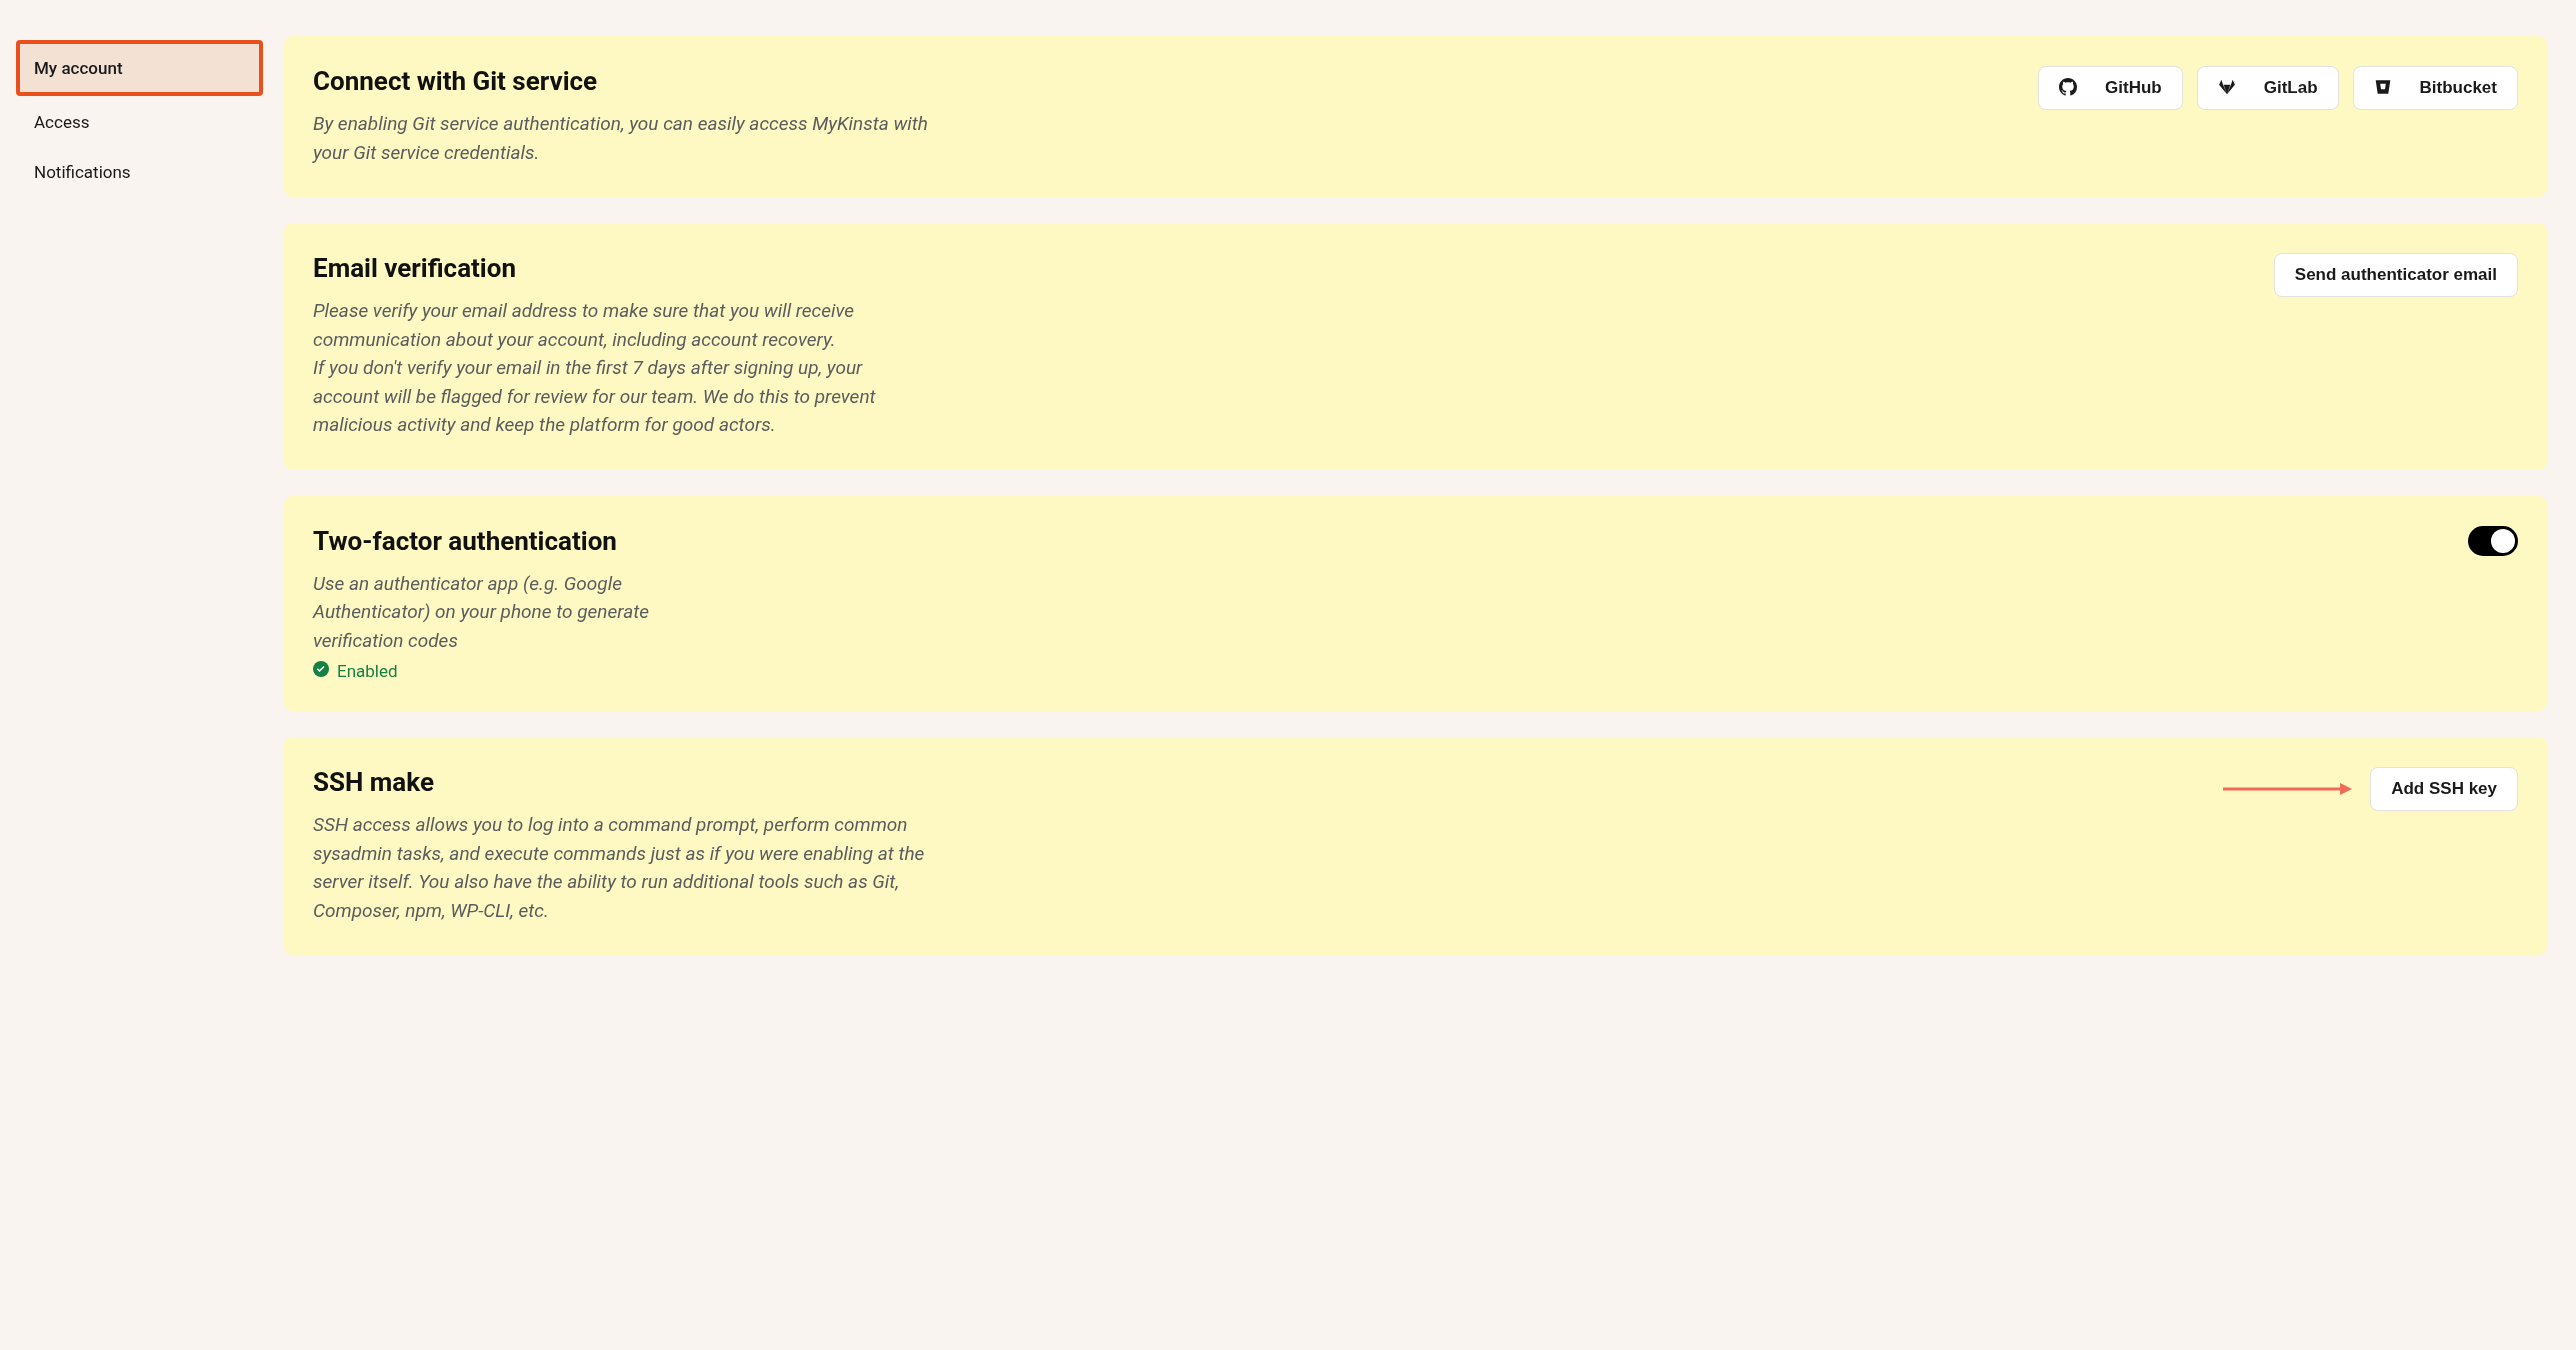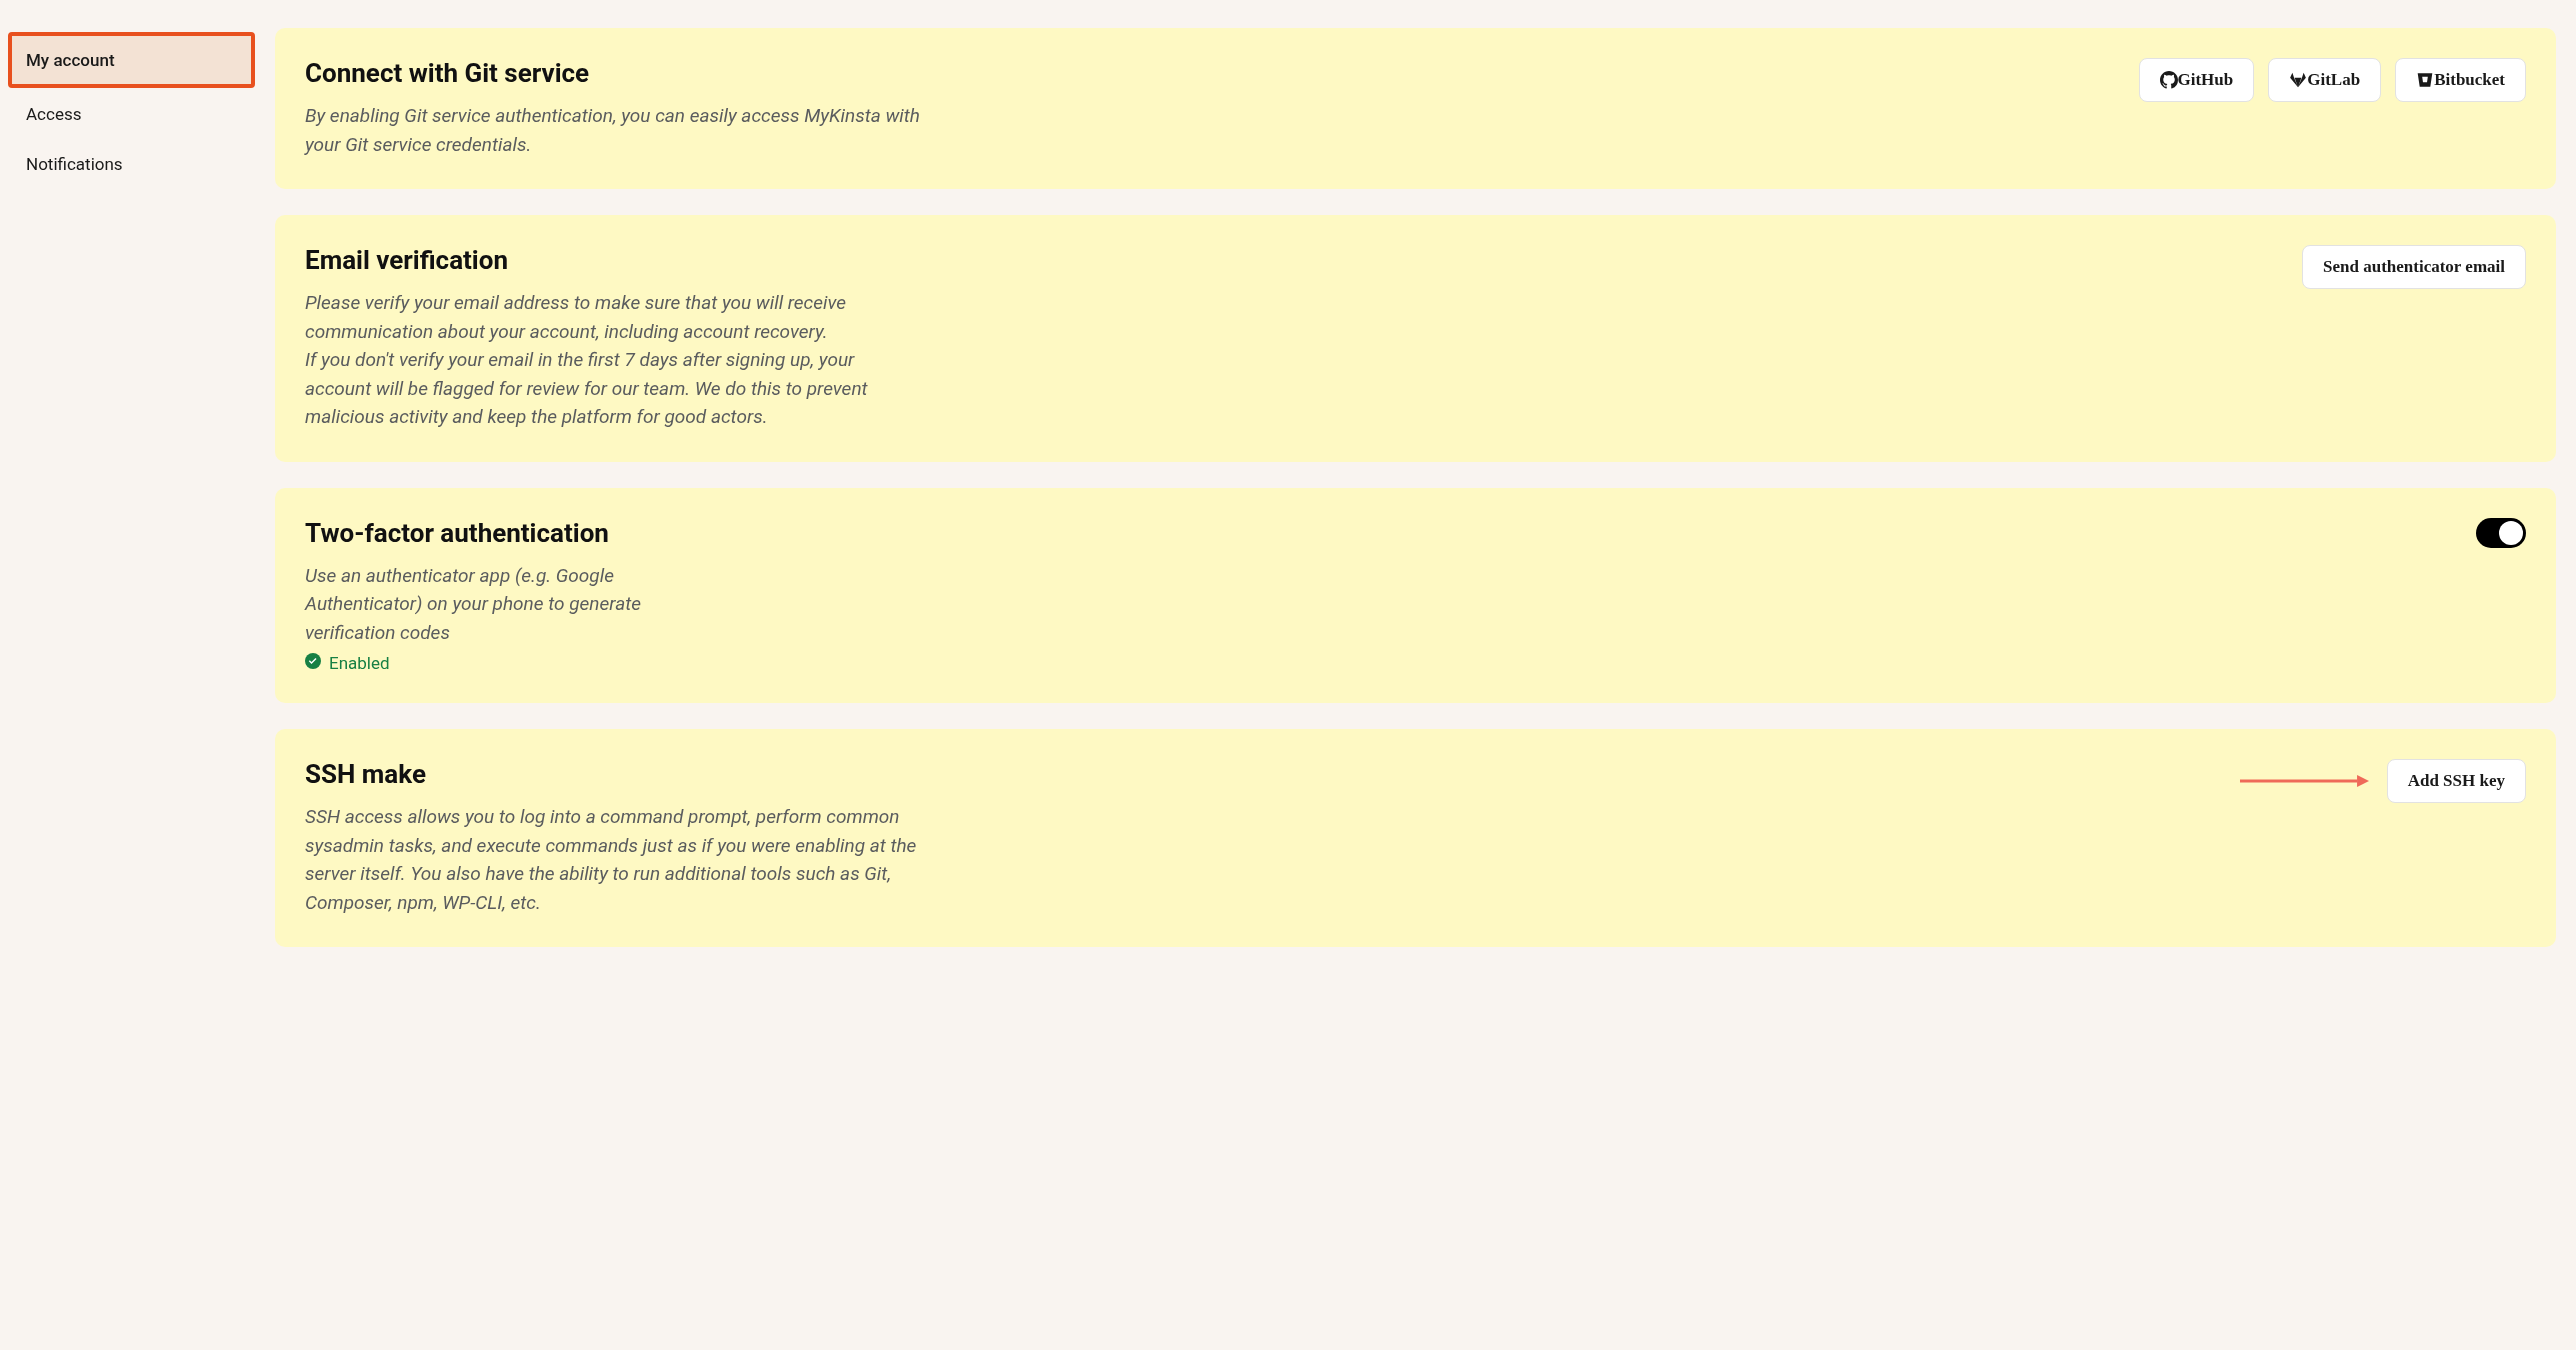--- a/index.html
+++ b/index.html
@@ -5,21 +5,21 @@
   * { box-sizing: border-box; margin: 0; padding: 0; }
   html, body {
     font-family: -apple-system, BlinkMacSystemFont, "Segoe UI", Roboto, Helvetica, Arial, sans-serif;
     background: #f9f4f0;
     color: #1a1a1a;
     font-size: 16px;
   }
   .page {
     display: flex;
     min-height: 100vh;
-    padding: 0;
+    padding: 8px;
     border-radius: 23px;
   }
   .sidebar {
     width: 263px;
     flex-shrink: 0;
     padding: 32px 8px 0 8px;
   }
   .sidebar-item {
     display: block;
     padding: 14px 18px;
@@ -66,32 +66,30 @@
   }
   .card-desc + .card-desc { }
   .card-right {
     display: flex;
     align-items: center;
     gap: 14px;
     flex-shrink: 0;
   }
   .btn {
     display: inline-flex;
-    align-items: center;
-    gap: 0;
+    gap: 28px;
     padding: 11px 20px;
     background: #fff;
     border: 1px solid #e2e2e2;
     border-radius: 8px;
     font-size: 17px;
     font-weight: 600;
     color: #1a1a1a;
     cursor: pointer;
     white-space: nowrap;
-    font-family: Liberation Serif, serif;
   }
   .btn svg { width: 18px; height: 18px; display: block; }
   .toggle {
     width: 50px;
     height: 30px;
     background: #000;
     border-radius: 30px;
     position: relative;
     cursor: pointer;
     flex-shrink: 0;

